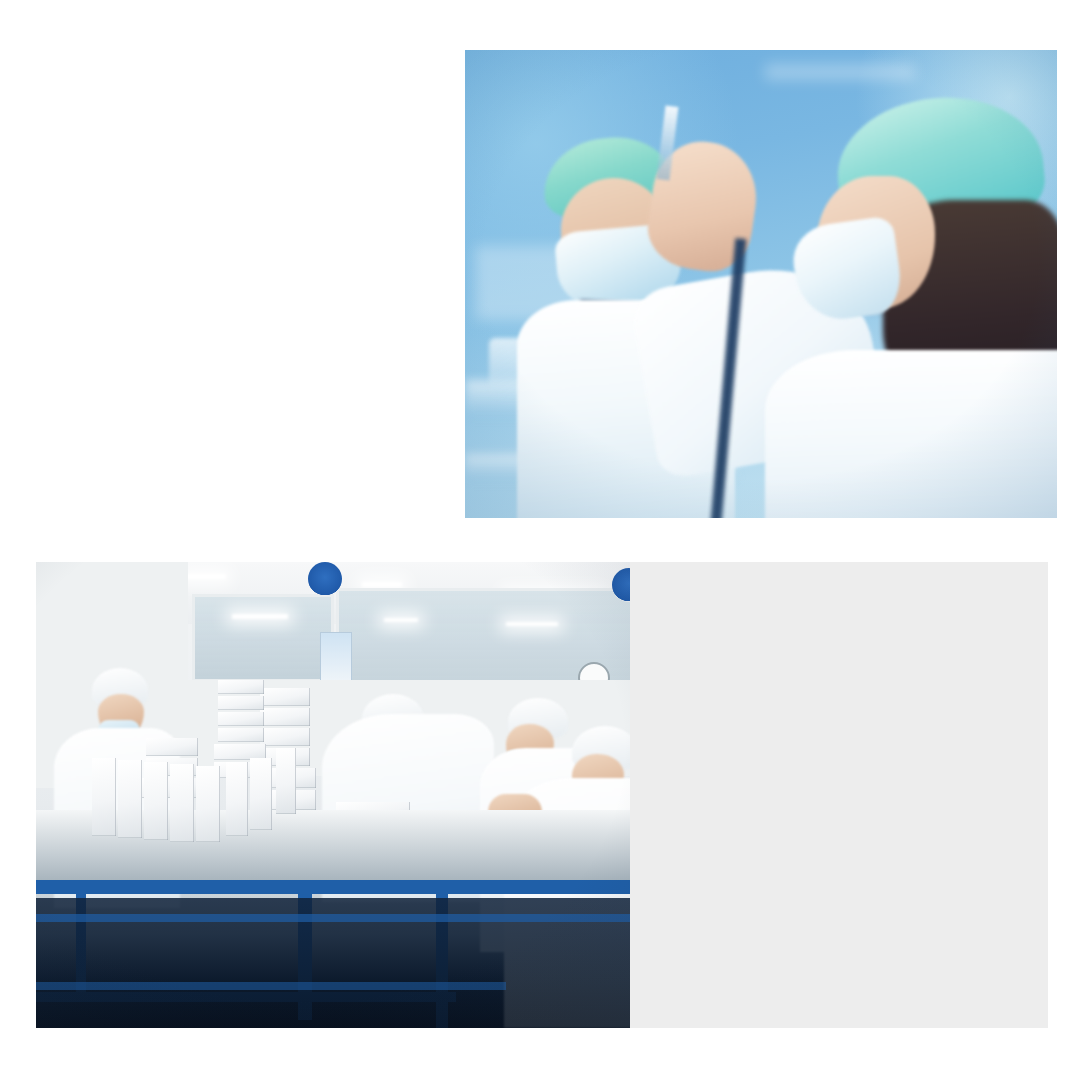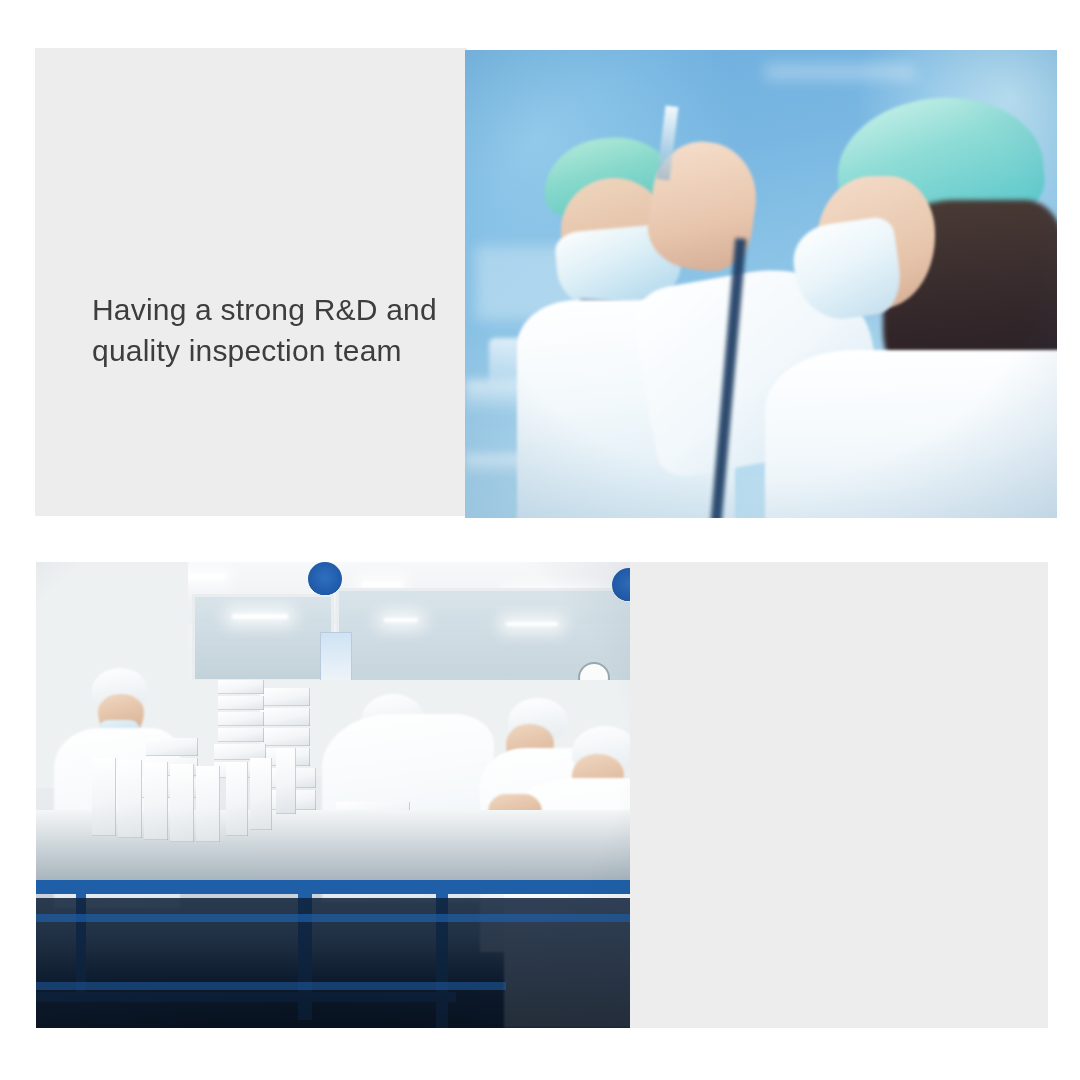--- a/index.html
+++ b/index.html
@@ -287,26 +287,20 @@
   .bp-vig {
     position: absolute; inset: 0;
     background: radial-gradient(ellipse 90% 90% at 45% 40%, rgba(255,255,255,0) 60%, rgba(30,50,75,.22) 100%);
   }
 </style>
 </head>
 <body>
 
 <div class="canvas">
 
-  <div class="panel-gray" id="top-gray">
-    <div class="caption" id="top-text">
-      <div>Having a strong R&amp;D and</div>
-      <div>quality inspection team</div>
-    </div>
-  </div>
 
   <div class="photo" id="top-photo">
     <div class="tp-bg"></div>
 
     <div class="tp-shelf" style="left:300px; top:14px;  width:150px; height:16px;"></div>
     <div class="tp-shelf" style="left:436px; top:118px; width:130px; height:10px;"></div>
     <div class="tp-shelf" style="left:424px; top:176px; width:150px; height:12px;"></div>
     <div class="tp-dark" style="left:470px; top:128px; width:70px;  height:70px;"></div>
     <div class="tp-shelf" style="left:10px;  top:196px; width:118px; height:74px;"></div>
     <div class="tp-counter" style="left:0px;   top:330px; width:190px; height:36px;"></div>

